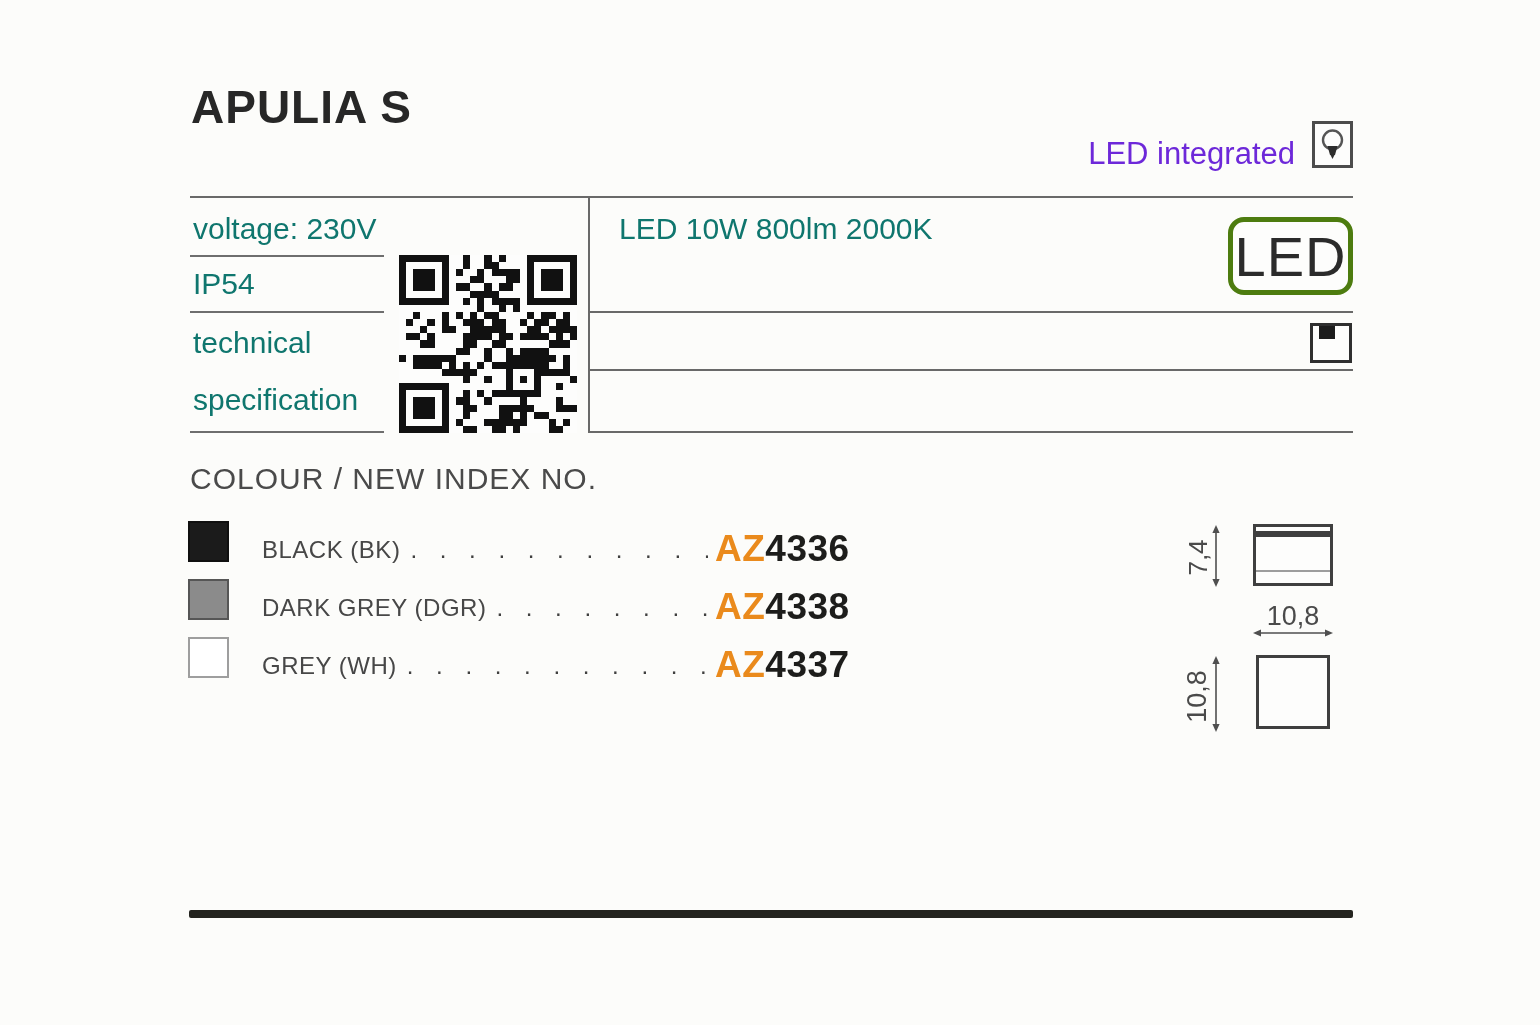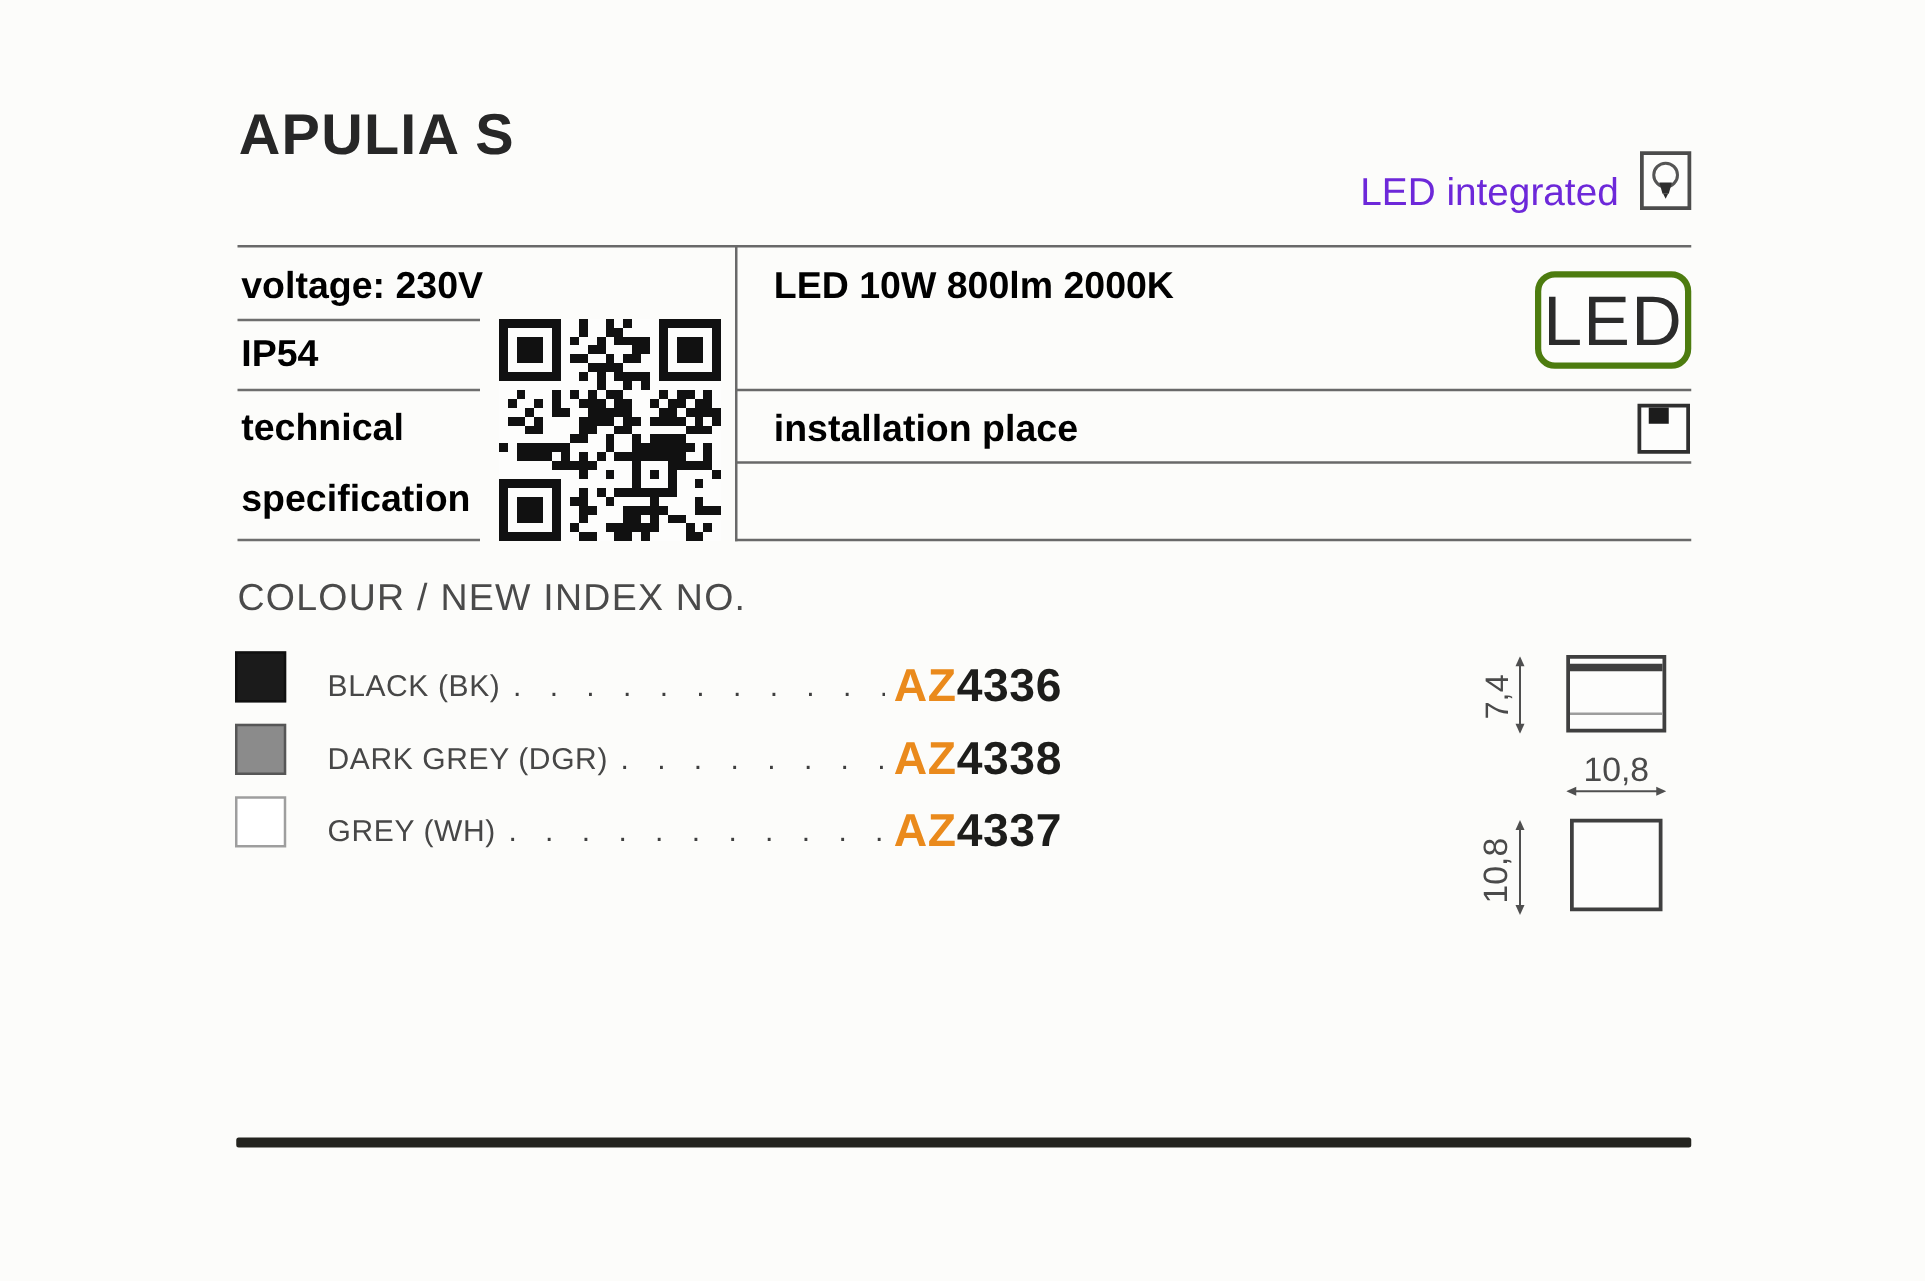--- a/index.html
+++ b/index.html
@@ -28,21 +28,21 @@
   .bulb-box {
     left: 1312px; top: 121px; width: 41px; height: 47px;
     border: 3px solid #4c4c4c;
     display: flex; align-items: center; justify-content: center;
     background: #fdfdfc;
   }
 
   .hline { background: #696969; height: 2px; }
   .vline { background: #696969; width: 2px; }
 
-  .cell-text { font-size: 30px; color: #000000; white-space: nowrap; font-weight: bold; }
+  .cell-text { font-size: 30px; color: #0f766e; white-space: nowrap; }
 
   .qr-wrap { left: 399px; top: 254px; width: 178px; height: 180px; }
 
   .led-badge {
     left: 1228px; top: 217px; width: 125px; height: 78px;
     border: 5px solid #4d7c0f; border-radius: 16px;
     display: flex; align-items: center; justify-content: center;
     font-size: 56px; color: #2b2b2b; letter-spacing: 1px;
     background: #fdfdfc;
   }
@@ -328,21 +328,20 @@
         <rect x="15" y="15" width="5" height="5" fill="#111"></rect>
         <rect x="16" y="16" width="3" height="3" fill="#fdfdfc"></rect>
         <rect x="17" y="17" width="1" height="1" fill="#111"></rect>
       </svg>
   </div>
 
   <div class="abs cell-text" style="left:619px; top:212px;">LED 10W 800lm 2000K</div>
   <div class="abs led-badge">LED</div>
 
   <div class="abs hline" style="left:588px; top:311px; width:765px;"></div>
-  <div class="abs cell-text" style="left:619px; top:327px;">installation place</div>
   <div class="abs ceiling-icon"></div>
 
   <div class="abs hline" style="left:588px; top:369px; width:765px;"></div>
   <div class="abs hline" style="left:588px; top:431px; width:765px;"></div>
 
   <div class="abs colour-heading">COLOUR / NEW INDEX NO.</div>
 
   <div class="abs swatch" style="top: 521px; background-color: rgb(27, 27, 27);"></div>
   <div class="abs row-label-line" style="top:536px;">
     <span>BLACK (BK)</span><span class="dots">. . . . . . . . . . . . .</span>

